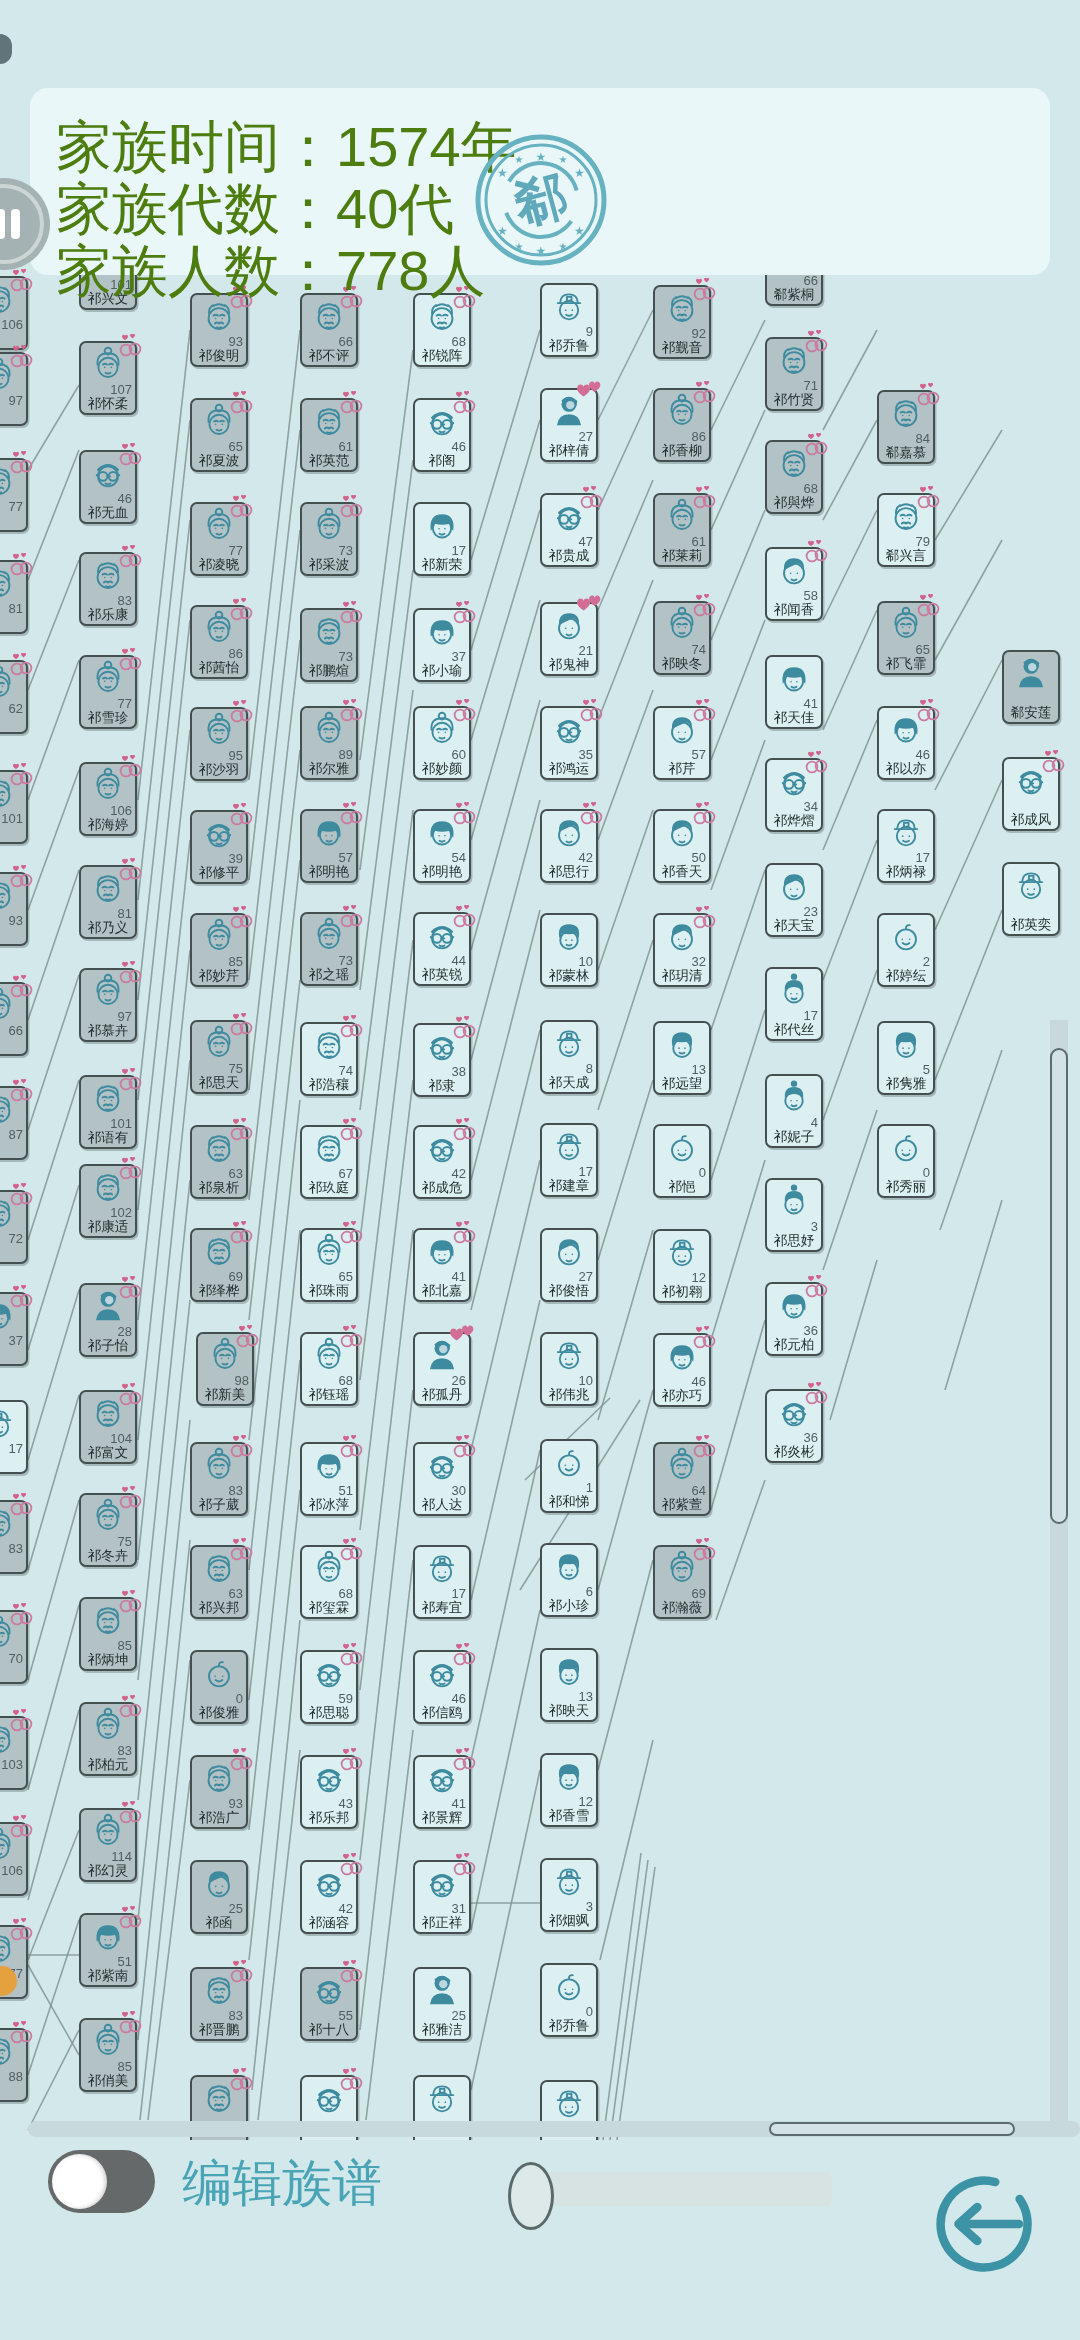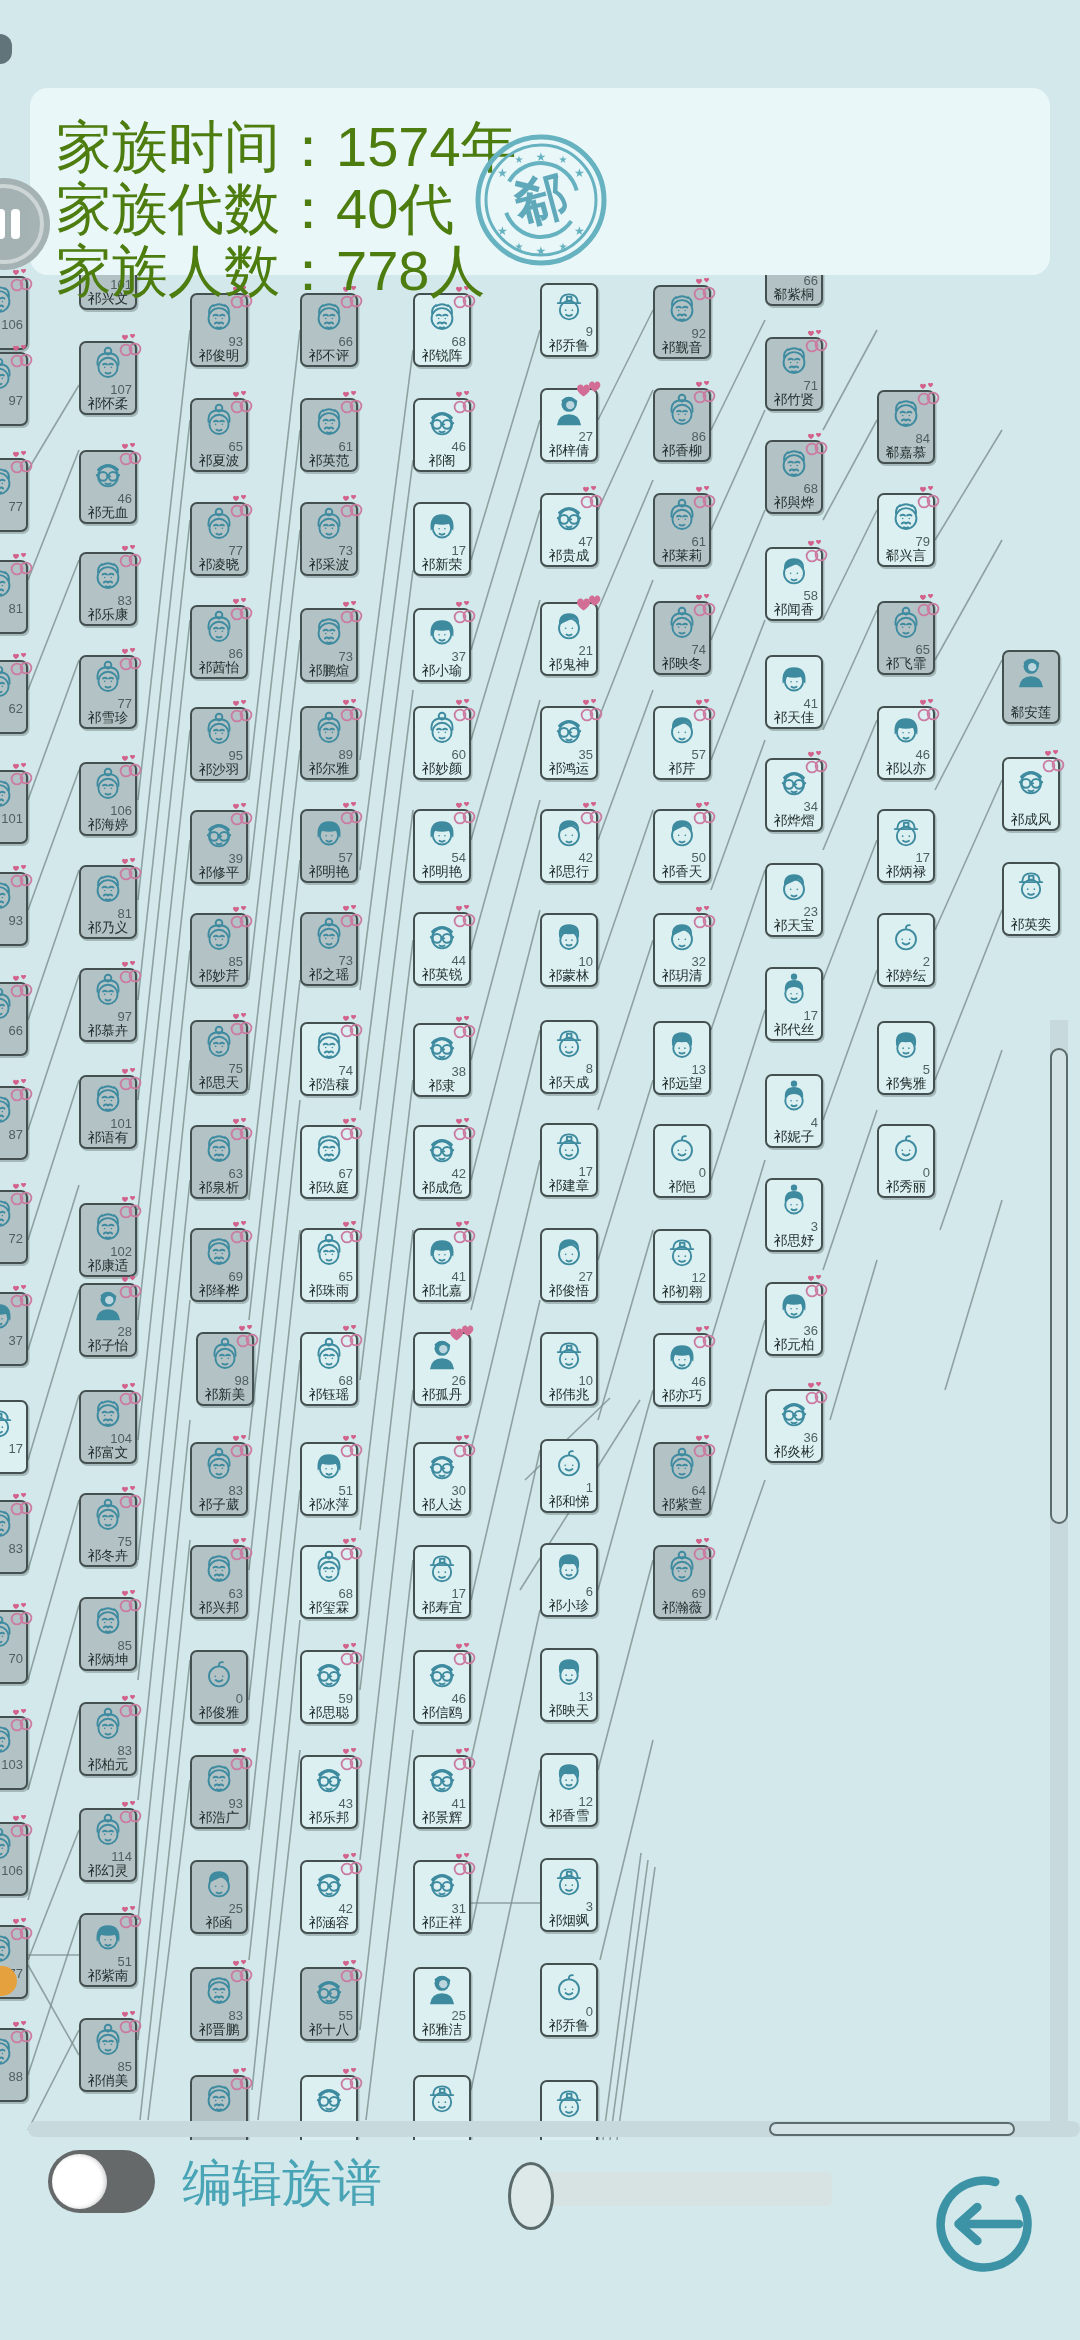--- a/index.html
+++ b/index.html
@@ -927,21 +927,21 @@
               <path d="M19 33 q2.5 -2.5 5 0 q2.5 -2.5 5 0"></path>
               <path d="M21.5 37.5 q2.5 1.5 5 0"></path>
             </g>
             <circle cx="20" cy="27" r="1" fill="#3e8ba0" stroke="none"></circle>
             <circle cx="28" cy="27" r="1" fill="#3e8ba0" stroke="none"></circle>
           </svg>
         </span>
         <span class="age">101</span>
         <span class="nm">祁语有</span>
       </div>
-      <div class="card dead" style="left: 79px; top: 1203px;">
+      <div class="card dead" style="left: 79px; top: 1164px;">
         <span class="badge">
           <svg viewBox="0 0 30 24">
             <g fill="none" stroke="#cb7aa0" stroke-width="1.8">
               <circle cx="12" cy="16" r="5.4"></circle>
               <circle cx="21" cy="15" r="5.4"></circle>
             </g>
             <path d="M0 1.6 C0 -0.4 2.4 -1 3 0.8 C3.6 -1 6 -0.4 6 1.6 C6 3.4 3 5.2 3 5.2 C3 5.2 0 3.4 0 1.6 Z" transform="translate(8,1)" fill="#d2628b"></path>
             <path d="M0 1.6 C0 -0.4 2.4 -1 3 0.8 C3.6 -1 6 -0.4 6 1.6 C6 3.4 3 5.2 3 5.2 C3 5.2 0 3.4 0 1.6 Z" transform="translate(16,0) scale(0.85)" fill="#d2628b"></path>
           </svg>
         </span>
@@ -2450,21 +2450,21 @@
           <svg viewBox="0 0 48 48">
             <circle cx="24" cy="16" r="9" fill="#3e8ba0" stroke="none"></circle>
             <path d="M9.5 41 q2 -13 14.5 -13 q12.5 0 14.5 13 z" fill="#3e8ba0" stroke="none"></path>
             <path d="M15 11 q9 -8 19 1 l-1.5 7 q-7 -7 -16 -3 z" fill="#3e8ba0" stroke="none"></path>
             <circle cx="25.5" cy="17" r="5" fill="rgba(255,255,255,0.65)"></circle>
           </svg>
         </span>
         <span class="age">26</span>
         <span class="nm">祁孤丹</span>
       </div>
-      <div class="card alive" style="left: 413px; top: 1442px;">
+      <div class="card alive" style="left: 413px; top: 1442px; border-radius: 6px;">
         <span class="badge">
           <svg viewBox="0 0 30 24">
             <g fill="none" stroke="#cb7aa0" stroke-width="1.8">
               <circle cx="12" cy="16" r="5.4"></circle>
               <circle cx="21" cy="15" r="5.4"></circle>
             </g>
             <path d="M0 1.6 C0 -0.4 2.4 -1 3 0.8 C3.6 -1 6 -0.4 6 1.6 C6 3.4 3 5.2 3 5.2 C3 5.2 0 3.4 0 1.6 Z" transform="translate(8,1)" fill="#d2628b"></path>
             <path d="M0 1.6 C0 -0.4 2.4 -1 3 0.8 C3.6 -1 6 -0.4 6 1.6 C6 3.4 3 5.2 3 5.2 C3 5.2 0 3.4 0 1.6 Z" transform="translate(16,0) scale(0.85)" fill="#d2628b"></path>
           </svg>
         </span>

